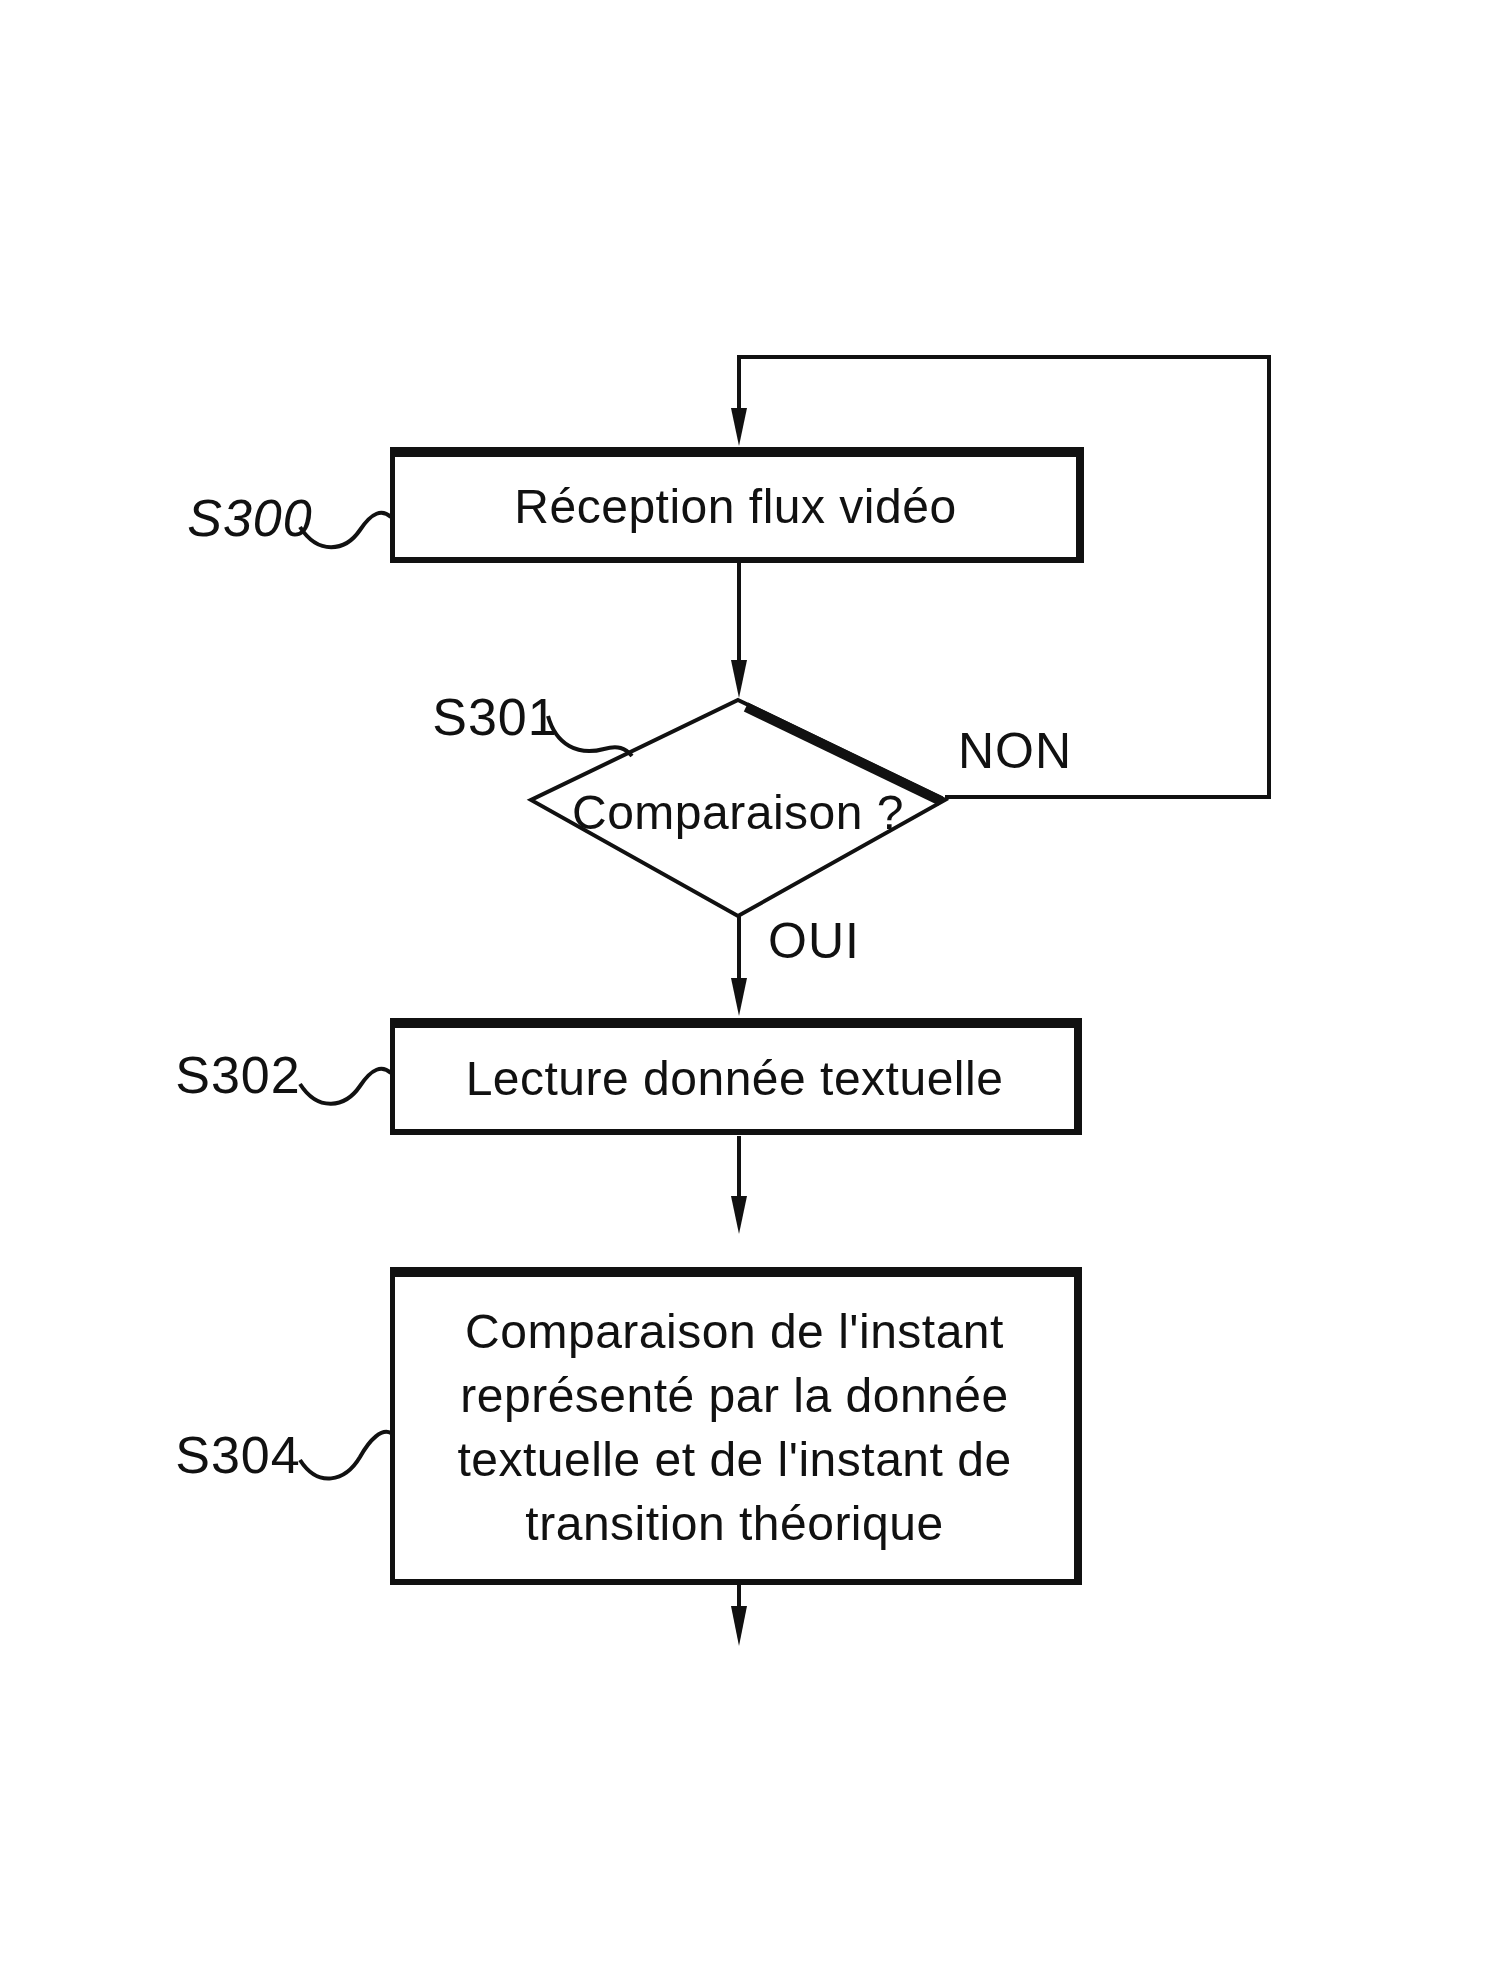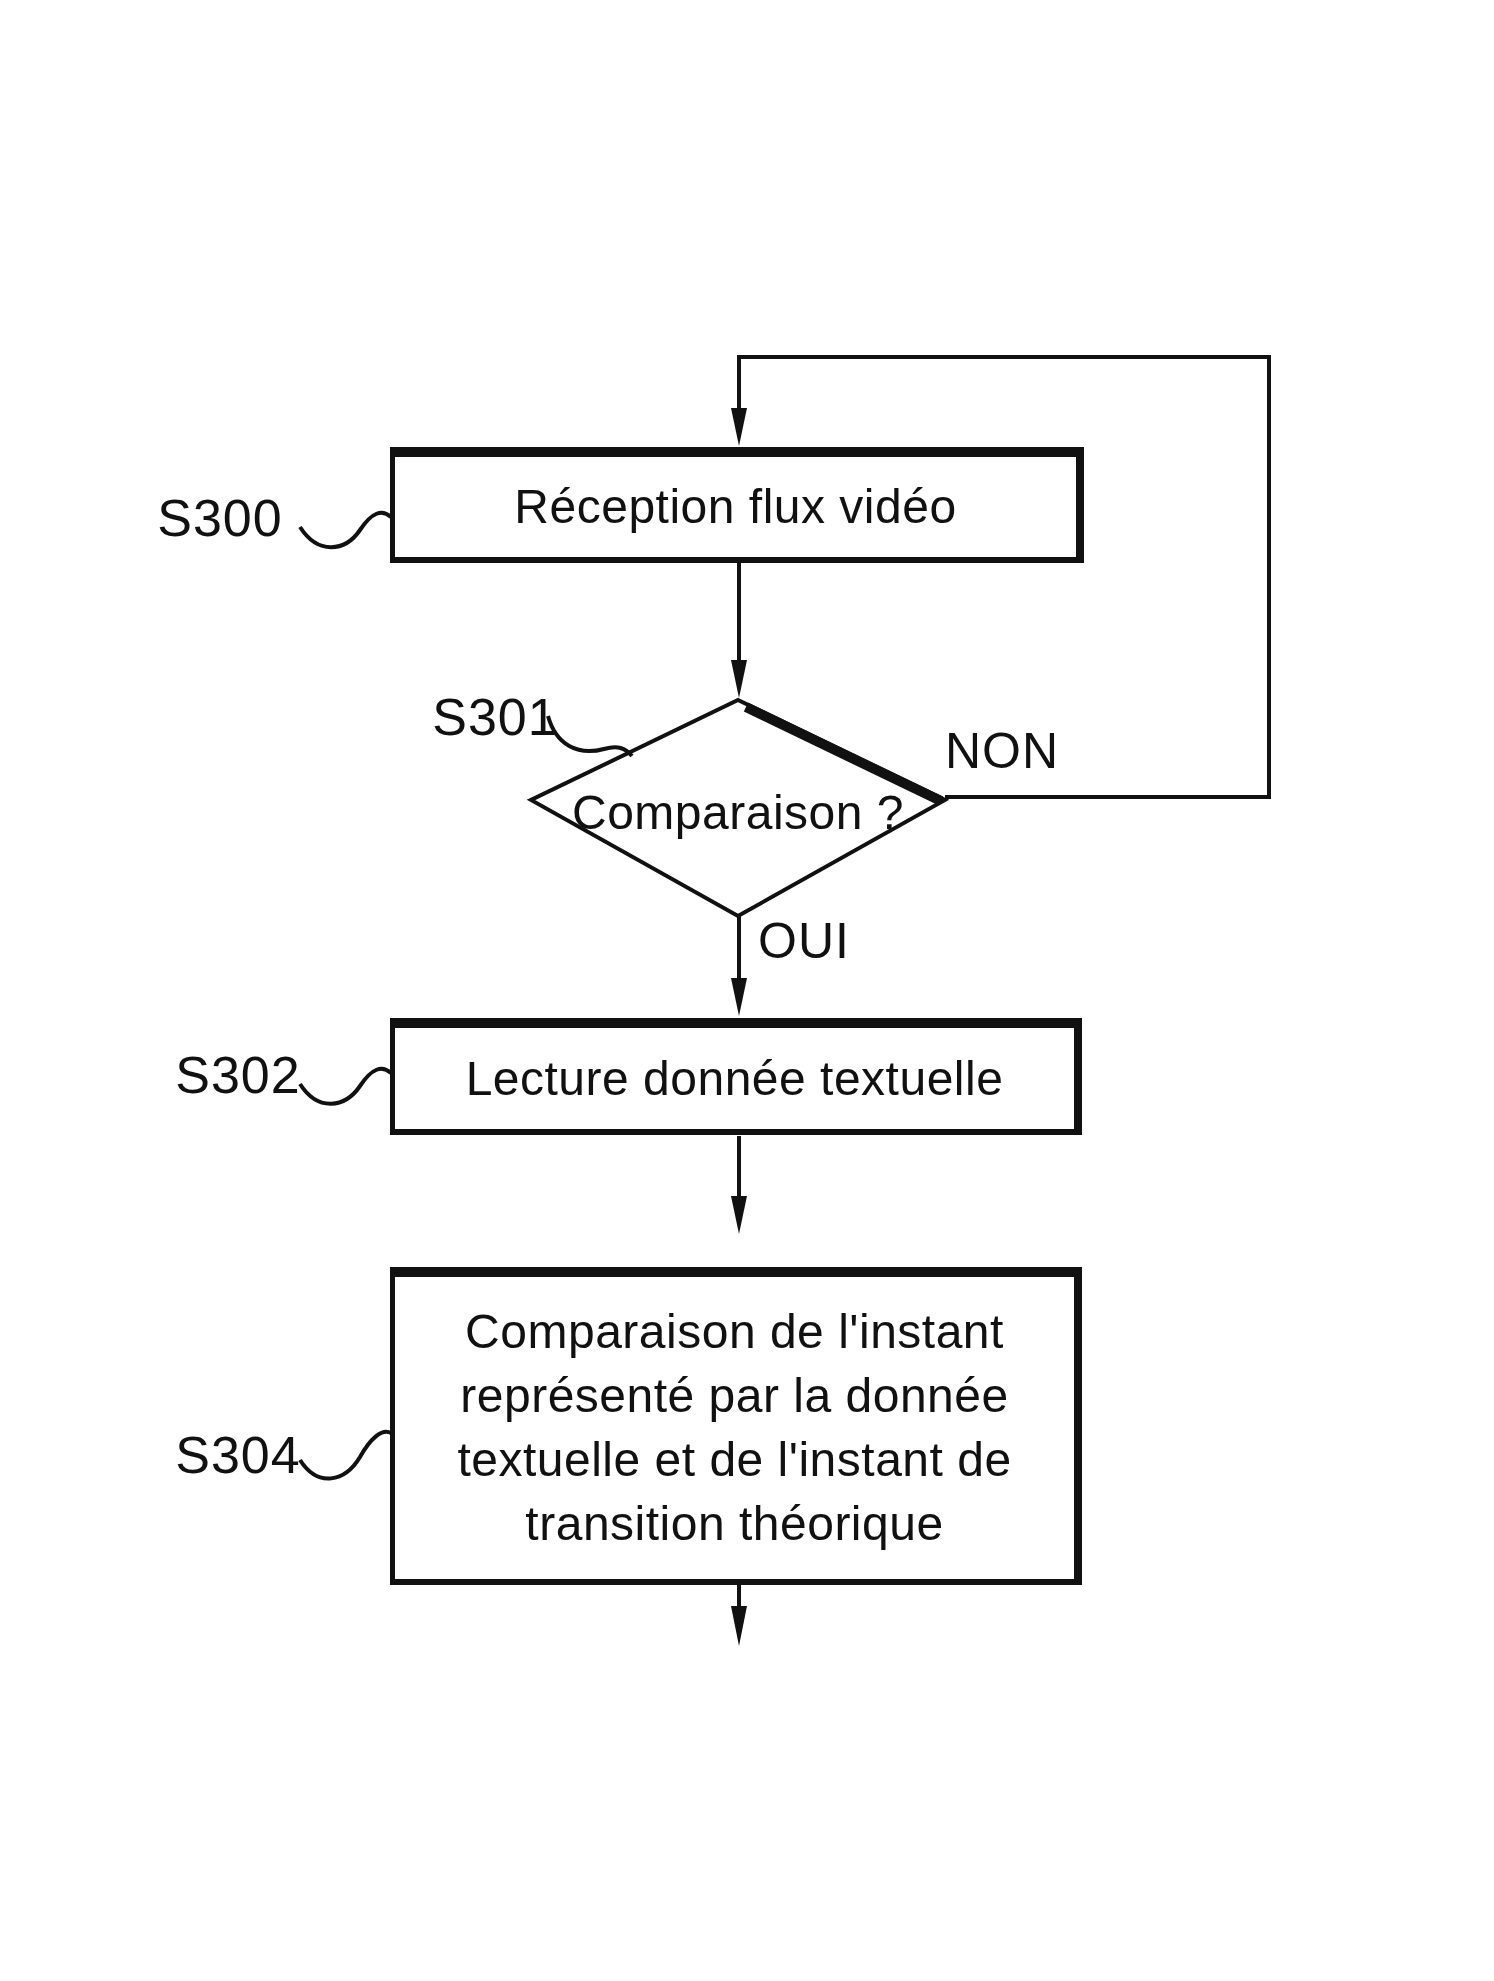--- a/index.html
+++ b/index.html
@@ -64,26 +64,27 @@
     letter-spacing: 0.5px;
   }
   .step-ref {
     position: absolute;
     width: 140px;
     text-align: center;
     font-size: 52px;
     line-height: 56px;
     letter-spacing: 1px;
   }
-  .ref-s300 { left: 150px; top: 490px; }
+  .ref-s300 { left: 180px; top: 490px; font-style: italic; }
   .ref-s301 { left: 425px; top: 689px; }
   .ref-s302 { left: 168px; top: 1047px; }
   .ref-s304 { left: 168px; top: 1427px; }
   .branch-label {
     position: absolute;
+    text-align: center;
     font-size: 50px;
     line-height: 54px;
     letter-spacing: 1px;
   }
   .label-non { left: 945px; top: 724px; width: 140px; }
   .label-oui { left: 758px; top: 914px; width: 112px; }
 </style>
 </head>
 <body>
 

